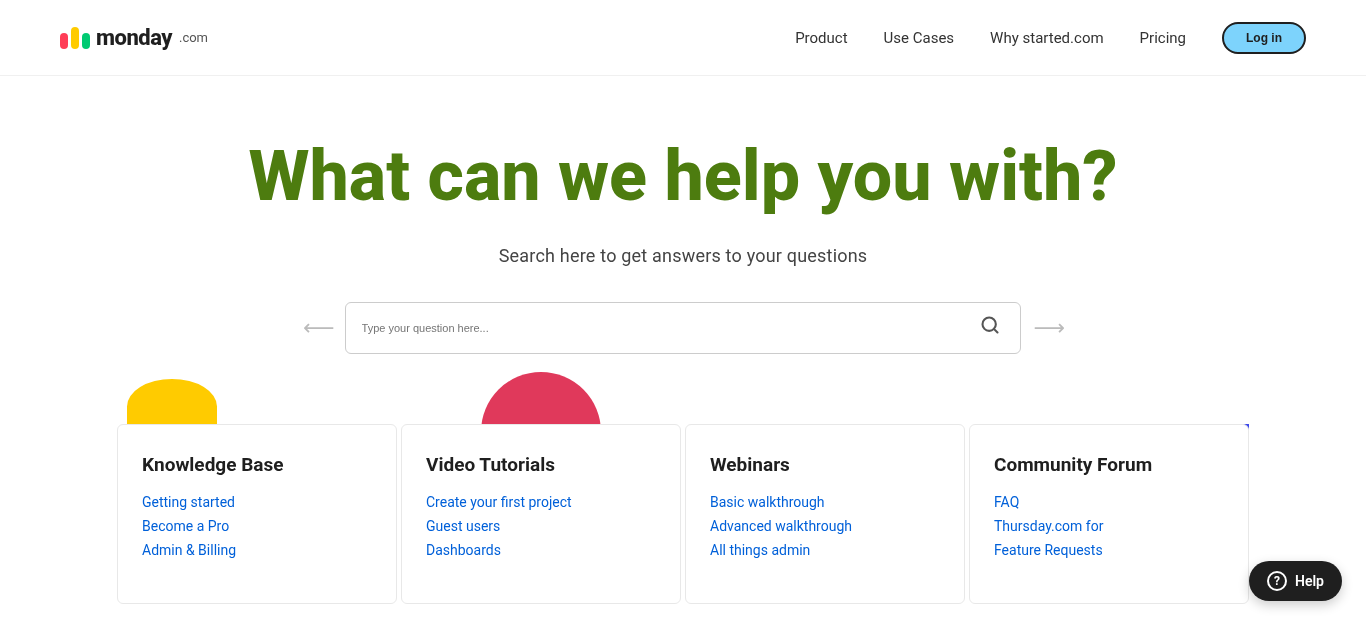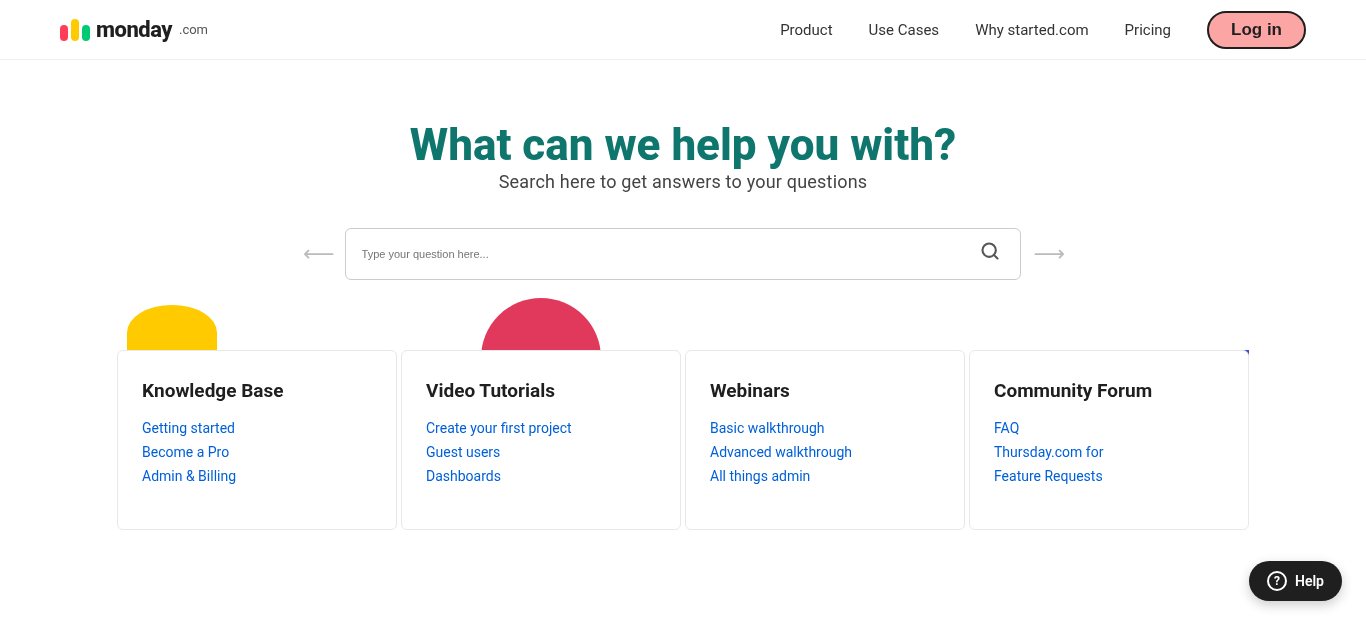--- a/index.html
+++ b/index.html
@@ -4,21 +4,21 @@
   <style>
     * { margin: 0; padding: 0; box-sizing: border-box; }
     body { font-family: -apple-system, BlinkMacSystemFont, 'Segoe UI', Roboto, sans-serif; background: #fff; overflow-x: hidden; }
 
     
     .header {
       display: flex;
       align-items: center;
       justify-content: space-between;
       padding: 0 60px;
-      height: 60px;
+      height: 76px;
       border-bottom: 1px solid #f0f0f0;
     }
     .logo-area {
       display: flex;
       align-items: center;
       gap: 6px;
     }
     .logo-icon {
       display: flex;
       align-items: flex-end;
@@ -52,37 +52,37 @@
     .nav-item {
       font-size: 15px;
       color: #333;
       cursor: pointer;
       text-decoration: none;
     }
     .login-btn {
       border: 2px solid #1f1f1f;
       border-radius: 24px;
       padding: 7px 22px;
-      font-size: 17px;
+      font-size: 12px;
       font-weight: 600;
       cursor: pointer;
-      background: #fca5a5;
+      background: #7dd3fc;
       color: #1f1f1f;
     }
 
     
     .hero {
       text-align: center;
       padding: 60px 20px 50px;
     }
     .hero-title {
-      font-size: 44px;
+      font-size: 70px;
       font-weight: 800;
-      color: #0f766e;
-      margin-bottom: 0;
+      color: #4d7c0f;
+      margin-bottom: 28px;
       line-height: 1.15;
     }
     .hero-subtitle {
       font-size: 18px;
       color: #444;
       margin-bottom: 36px;
       letter-spacing: 0.2px;
     }
     .search-area {
       display: flex;

